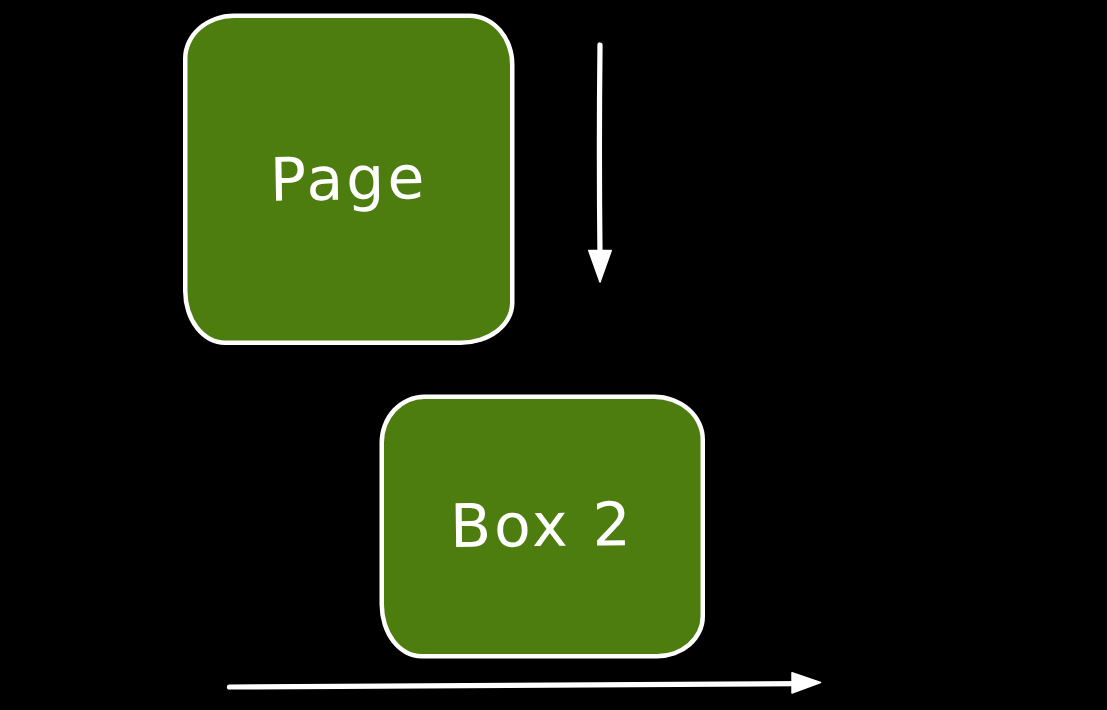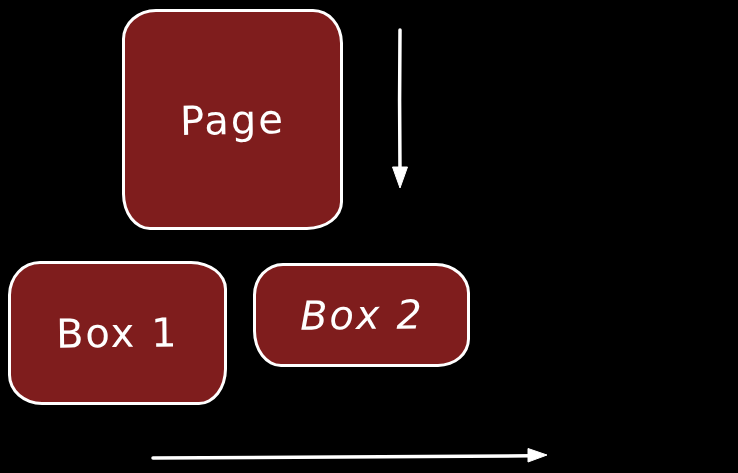--- a/index.html
+++ b/index.html
@@ -11,39 +11,38 @@
     position: relative;
     width: 738px;
     height: 473px;
     background: #000000;
     overflow: hidden;
     font-family: "DejaVu Sans", sans-serif;
   }
   .node {
     position: absolute;
     border: 3.5px solid #ffffff;
-    background: #7f1d1d;
+    background: #4d7c0f;
     display: flex;
     align-items: center;
     justify-content: center;
     box-sizing: border-box;
   }
   
   .node-page {
     left: 122px; top: 9px; width: 221px; height: 221px;
     border-radius: 34px 30px 36px 28px / 30px 34px 28px 36px;
   }
   .node-box1 {
     left: 8px; top: 261px; width: 219px; height: 144px;
     border-radius: 32px 36px 28px 34px / 34px 28px 36px 30px;
   }
   .node-box2 {
-    left: 253px; top: 263px; width: 217px; height: 104px;
+    left: 253px; top: 263px; width: 217px; height: 176px;
     border-radius: 30px 34px 32px 28px / 32px 30px 28px 36px;
-    font-style: italic;
   }
   .node-box3 {
     left: 512px; top: 264px; width: 216px; height: 144px;
     border-radius: 36px 28px 34px 30px / 28px 36px 30px 34px;
   }
   .node-label {
     color: #ffffff;
     font-size: 40px;
     letter-spacing: 2px;
     white-space: nowrap;
@@ -60,23 +59,20 @@
 </style>
 </head>
 <body>
 
 <div class="canvas">
 
   <div class="node node-page">
     <span class="node-label">Page</span>
   </div>
 
-  <div class="node node-box1">
-    <span class="node-label">Box 1</span>
-  </div>
 
   <div class="node node-box2">
     <span class="node-label">Box 2</span>
   </div>
 
 
   <svg class="arrow-layer" viewBox="0 0 738 473" xmlns="http://www.w3.org/2000/svg">
 
     <g>
       <path d="M 400 30 Q 399.2 100 400 170" stroke="#ffffff" stroke-width="3.5" fill="none" stroke-linecap="round"></path>

